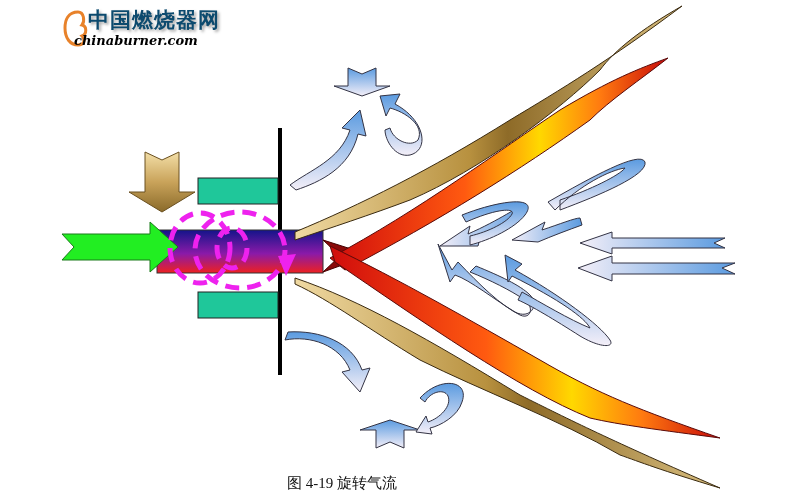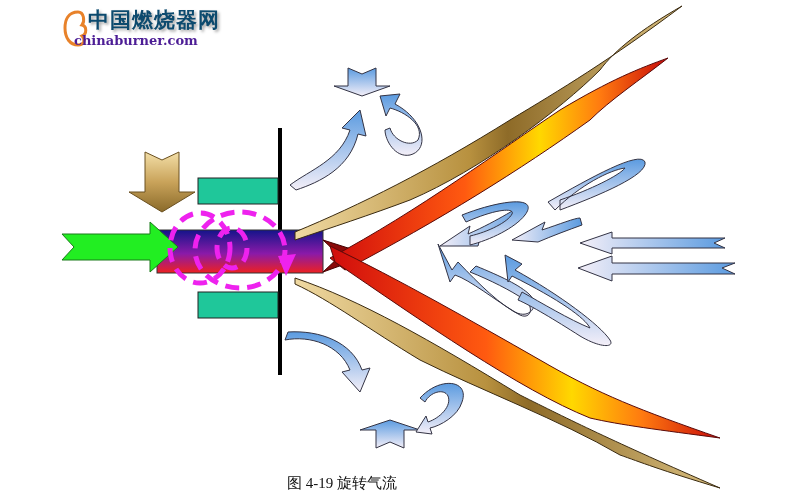--- a/index.html
+++ b/index.html
@@ -1,19 +1,19 @@
 <!DOCTYPE html>
 <html><head>
 <meta charset="utf-8">
 <style>
   html, body { margin: 0; padding: 0; background: #ffffff; }
   body { width: 800px; height: 500px; position: relative; overflow: hidden; font-family: "DejaVu Sans", sans-serif; }
   .logo { position: absolute; left: 62px; top: 4px; width: 170px; height: 50px; }
   .logo-cn { position: absolute; left: 26px; top: 2px; font-family: "DejaVu Serif", serif; font-size: 21px; font-weight: bold; color: #0c4a6e; letter-spacing: 1px; text-shadow: 2px 2px 3px rgba(0,0,0,0.35); white-space: nowrap; }
-  .logo-en { position: absolute; left: 12px; top: 29px; font-family: "DejaVu Serif", serif; font-size: 13px; font-weight: bold; color: #4c1d95; white-space: nowrap; }
+  .logo-en { position: absolute; left: 12px; top: 29px; font-family: "DejaVu Serif", serif; font-size: 13px; font-weight: bold; color: #000000; white-space: nowrap; font-style: italic; }
   .logo-mark { position: absolute; left: 0; top: 4px; width: 26px; height: 40px; }
   .caption { position: absolute; left: 287px; top: 474px; font-size: 15px; color: #111; white-space: nowrap; font-family: Liberation Serif, serif; }
   svg.diagram { position: absolute; left: 0; top: 0; }
 </style>
 </head>
 <body>
 
 <div class="logo">
   <svg class="logo-mark" viewBox="0 0 26 40">
     <path d="M16 4 C6 4 3 12 3 20 C3 30 8 37 16 37 C22 37 24 32 20 28 C25 26 25 18 20 17 C23 13 22 4 16 4 Z" fill="none" stroke="#e8822a" stroke-width="3"></path>

